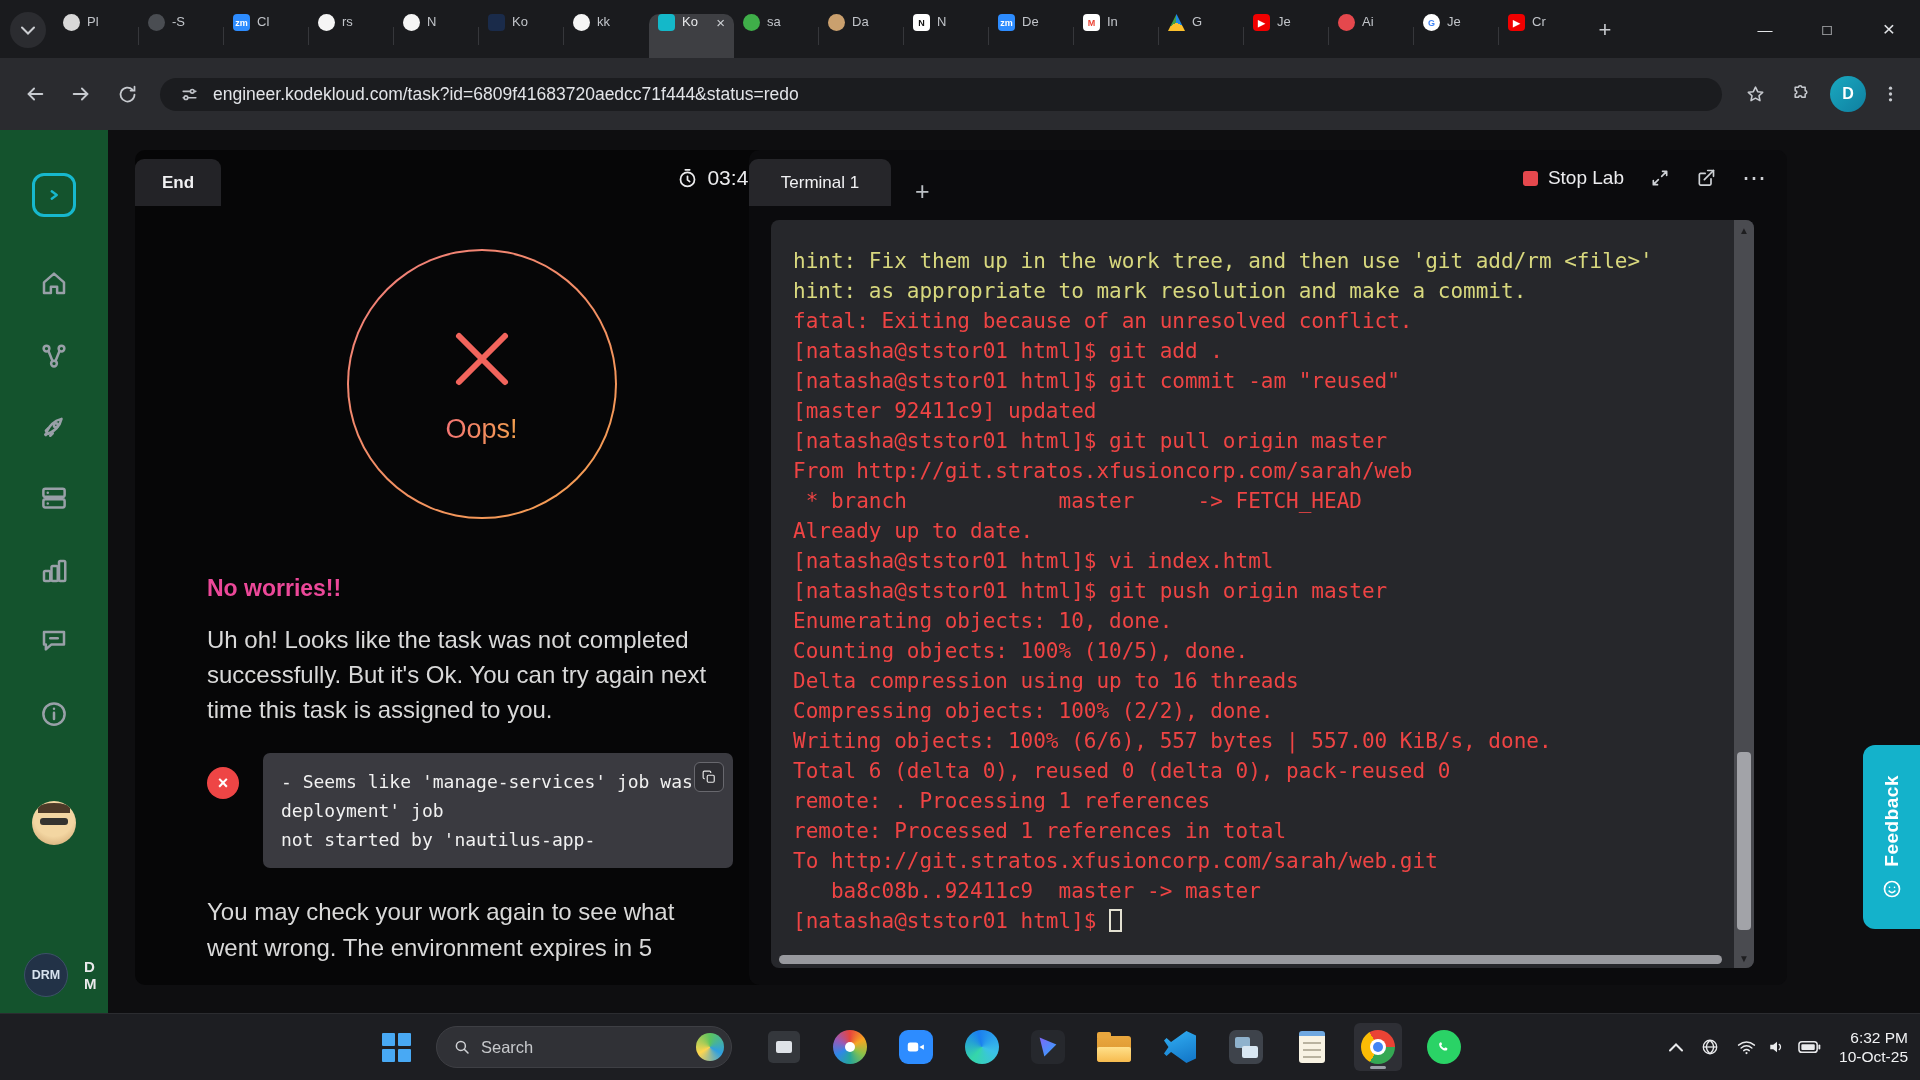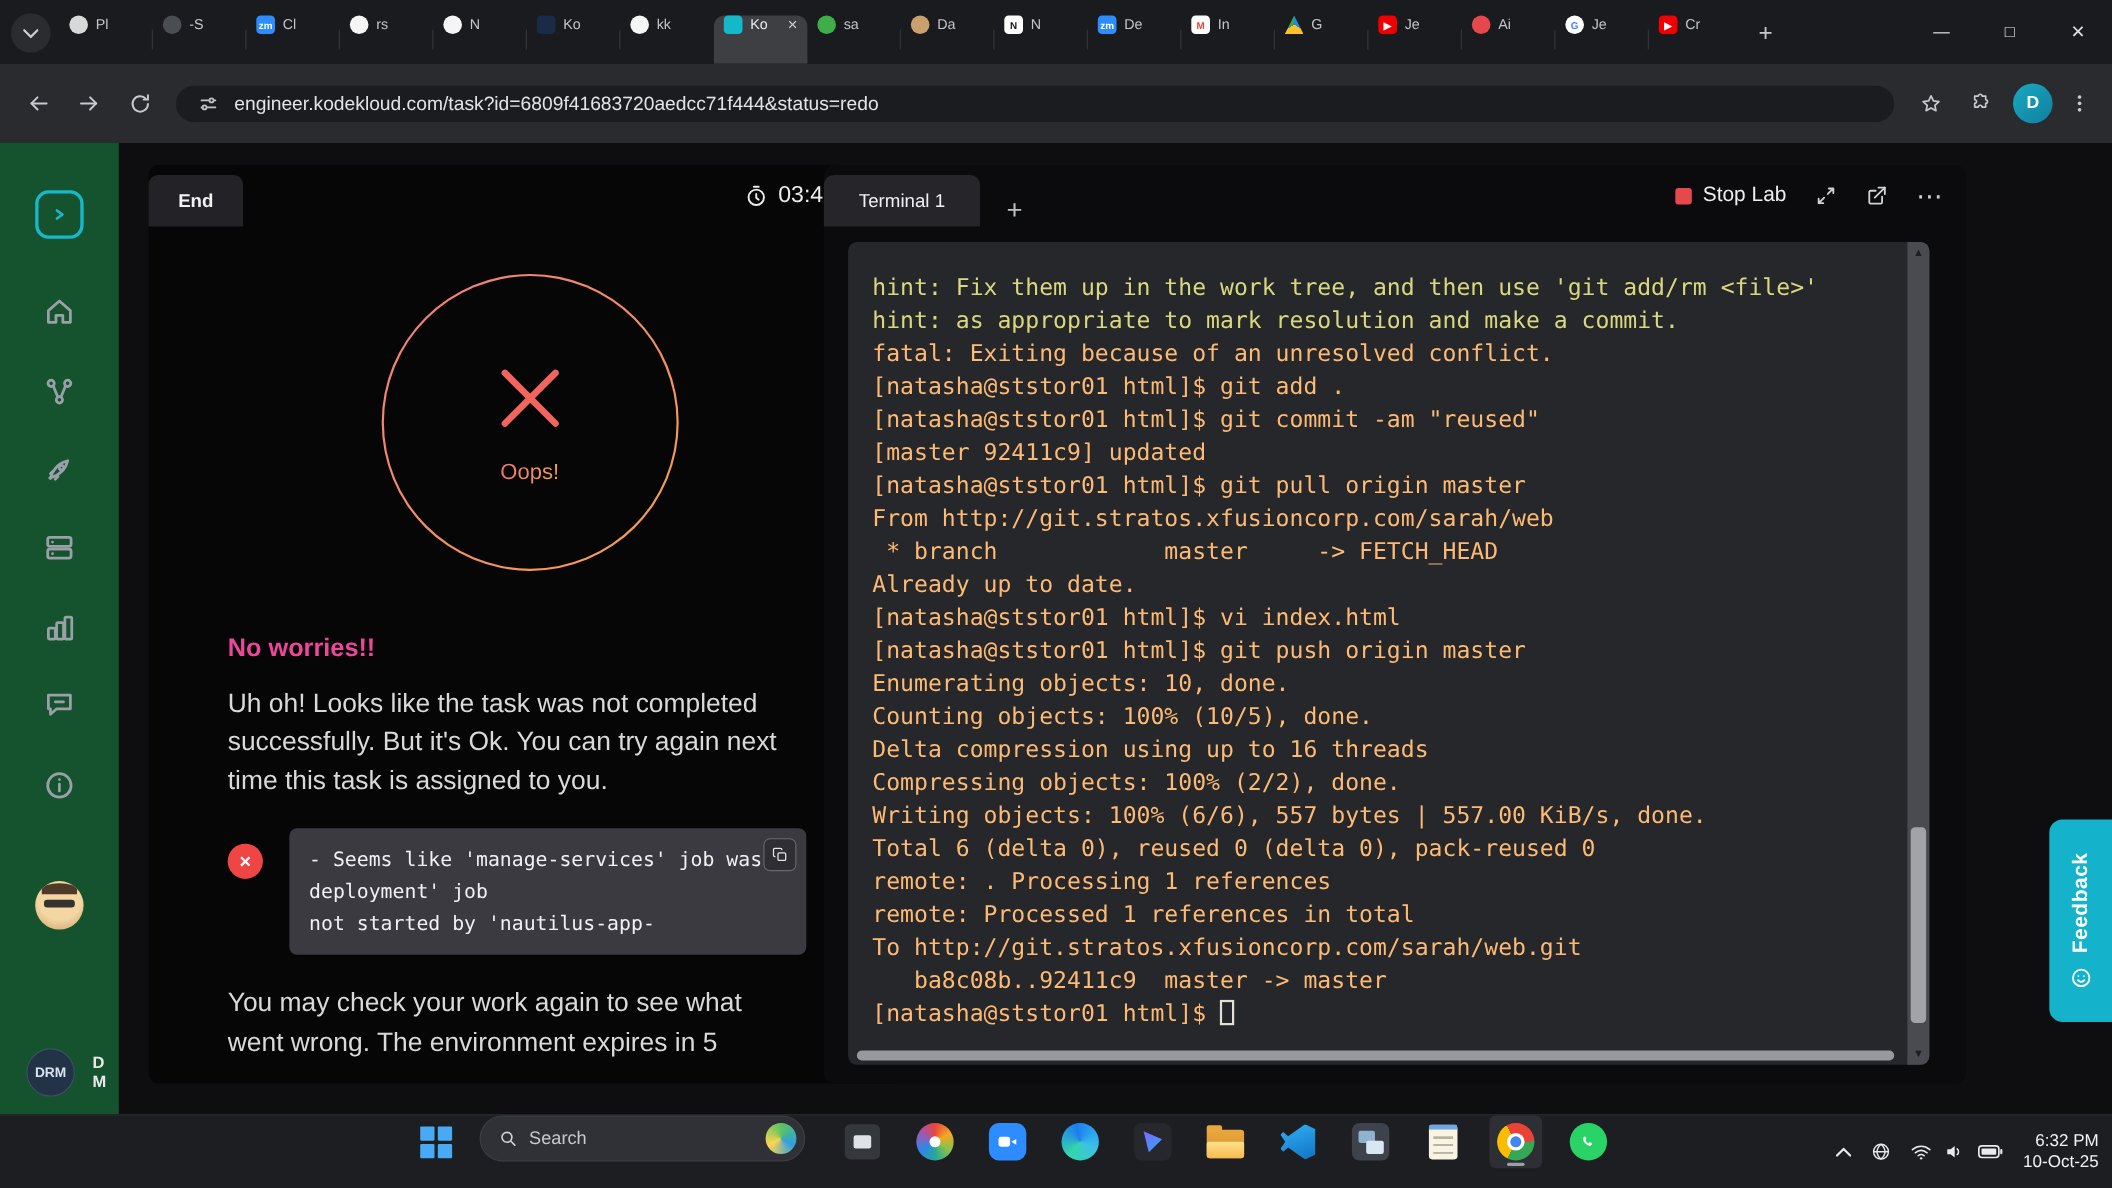--- a/index.html
+++ b/index.html
@@ -48,21 +48,21 @@
   .pane-header { height:56px; display:flex; align-items:flex-end; }
   .end-tab { width:86px; height:47px; background:#232327; border-radius:9px 9px 0 0; display:flex; align-items:center; justify-content:center; color:#f1f1f3; font-size:17px; font-weight:600; }
   .lp-right { margin-left:auto; display:flex; align-items:center; gap:28px; padding-right:20px; height:100%; }
   .timer { display:flex; align-items:center; gap:9px; color:#ececee; font-size:21px; }
   .icon-btn { color:#cfd2d6; display:flex; align-items:center; justify-content:center; }
 
   .left-body { position:relative; height:779px; padding:0 72px; overflow:hidden; }
   .ring { width:270px; height:270px; border-radius:50%; background:linear-gradient(140deg,#f17d7d,#f5a04e); padding:2px; margin:43px auto 0; }
   .ring-inner { width:100%; height:100%; border-radius:50%; background:#060607; display:flex; flex-direction:column; align-items:center; justify-content:center; gap:16px; }
   .oops-x { color:#f2645c; }
-  .oops-text { font-size:20px; background:linear-gradient(90deg,#f47474,#f2a04e); -webkit-background-clip:text; background-clip:text; -webkit-text-fill-color:transparent; color:#f2a05e; }
+  .oops-text { font-size:27px; background:linear-gradient(90deg,#f47474,#f2a04e); -webkit-background-clip:text; background-clip:text; -webkit-text-fill-color:transparent; color:#f2a05e; }
   .lp-heading { margin-top:56px; font-size:23px; font-weight:600; color:#ec4899; }
   .lp-message { margin-top:20px; width:540px; font-size:24px; line-height:35px; color:#d9d9d9; }
   .err-row { display:flex; gap:24px; margin-top:26px; align-items:flex-start; }
   .err-x { width:32px; height:32px; border-radius:50%; background:#ee4545; color:#fff; font-size:18px; font-weight:bold; display:flex; align-items:center; justify-content:center; flex:none; margin-top:14px; }
   .err-box { position:relative; width:470px; background:#3a3a40; border-radius:7px; padding:14px 18px; font-family:"DejaVu Sans Mono", monospace; font-size:18px; line-height:29px; color:#f1f1f1; }
   .err-line { white-space:pre; overflow:hidden; }
   .copy-btn { position:absolute; top:9px; right:9px; width:30px; height:30px; border:1px solid #68686e; border-radius:6px; background:#2e2e33; display:flex; align-items:center; justify-content:center; color:#e6e6e6; }
   .lp-footer { margin-top:26px; width:500px; font-size:24px; line-height:36px; color:#d9d9d9; }
   .lp-scrollbar { position:absolute; right:15px; top:70px; width:5px; height:490px; background:#75757a; border-radius:3px; }
   .lp-chevron { position:absolute; right:8px; bottom:5px; color:#8f9094; }
@@ -75,36 +75,36 @@
   .terminal-tab { min-width:142px; height:47px; background:#26262a; border-radius:9px 9px 0 0; display:flex; align-items:center; justify-content:center; color:#f1f1f3; font-size:17px; padding:0 14px; }
   .add-tab { color:#bcc0c5; font-size:25px; margin-left:24px; }
   .rp-right { margin-left:auto; display:flex; align-items:center; gap:26px; padding-right:20px; height:100%; }
   .stop { display:flex; align-items:center; gap:10px; color:#ededef; font-size:19px; }
   .stop-sq { width:15px; height:15px; background:#e5484d; border-radius:3px; }
   .dots { color:#cdd0d4; font-size:24px; letter-spacing:1px; }
 
   .terminal { position:absolute; left:22px; top:70px; width:983px; height:748px; background:#26272b; border-radius:8px; }
   .term-lines { position:absolute; top:0; left:0; right:20px; bottom:12px; padding:26px 0 0 22px; font-family:"DejaVu Sans Mono", monospace; font-size:21px; line-height:30px; overflow:hidden; }
   .tline { white-space:pre; }
-  .plain { color:#fdba74; }
+  .plain { color:#ef4444; }
   .hint { color:#d8d87e; }
   .cursor { display:inline-block; width:13px; height:23px; border:2px solid #e3e1d2; vertical-align:-4px; }
   .term-vscroll { position:absolute; top:0; right:0; bottom:0; width:20px; background:#4a4b50; border-radius:0 8px 8px 0; }
   .vs-arrow { height:20px; display:flex; align-items:center; justify-content:center; color:#1e1e20; font-size:10px; }
   .vs-arrow.down { position:absolute; bottom:0; left:0; right:0; }
   .vs-thumb { position:absolute; left:3px; right:3px; top:532px; height:178px; background:#a2a3a8; border-radius:4px; }
   .term-hscroll { position:absolute; left:8px; right:32px; bottom:4px; height:9px; background:#98999e; border-radius:5px; }
 
   
   .feedback-tab { position:absolute; right:0; top:615px; width:57px; height:184px; background:#14b2cb; border-radius:12px 0 0 12px; display:flex; flex-direction:column; align-items:center; justify-content:center; gap:12px; color:#fff; }
   .fb-text { writing-mode:vertical-rl; transform:rotate(180deg); font-size:19px; font-weight:600; letter-spacing:0.5px; }
 
   
   .taskbar { position:absolute; left:0; right:0; bottom:0; height:67px; background:#1d1e22; border-top:1px solid #2b2c30; }
-  .tb-main { position:absolute; left:372px; top:0; height:100%; display:flex; align-items:flex-start; }
+  .tb-main { position:absolute; left:372px; top:0; height:100%; display:flex; align-items:center; }
   .start-btn { width:48px; height:48px; border-radius:6px; display:flex; align-items:center; justify-content:center; flex:none; }
   .win-logo { display:grid; grid-template-columns:13px 13px; grid-template-rows:13px 13px; gap:3px; }
   .win-logo i { background:#48a9f4; border-radius:1px; }
   .search-pill { width:296px; height:42px; margin-left:16px; background:#303136; border:1px solid #3e3f44; border-radius:21px; display:flex; align-items:center; padding:0 7px 0 16px; color:#cfd1d4; flex:none; }
   .search-label { font-size:16.5px; color:#c7c9cc; margin-left:10px; }
   .sh-icon { width:28px; height:28px; border-radius:50%; background:conic-gradient(#5bc45f,#2f9fe0,#ffd54f,#5bc45f); margin-left:auto; flex:none; }
   .app-row { display:flex; gap:18px; margin-left:28px; }
   .app { width:48px; height:48px; border-radius:6px; display:flex; align-items:center; justify-content:center; position:relative; flex:none; }
   .app.active { background:#2e2f35; }
   .app.active::after { content:""; position:absolute; bottom:2px; left:50%; transform:translateX(-50%); width:16px; height:3px; border-radius:2px; background:#9ba0a8; }

